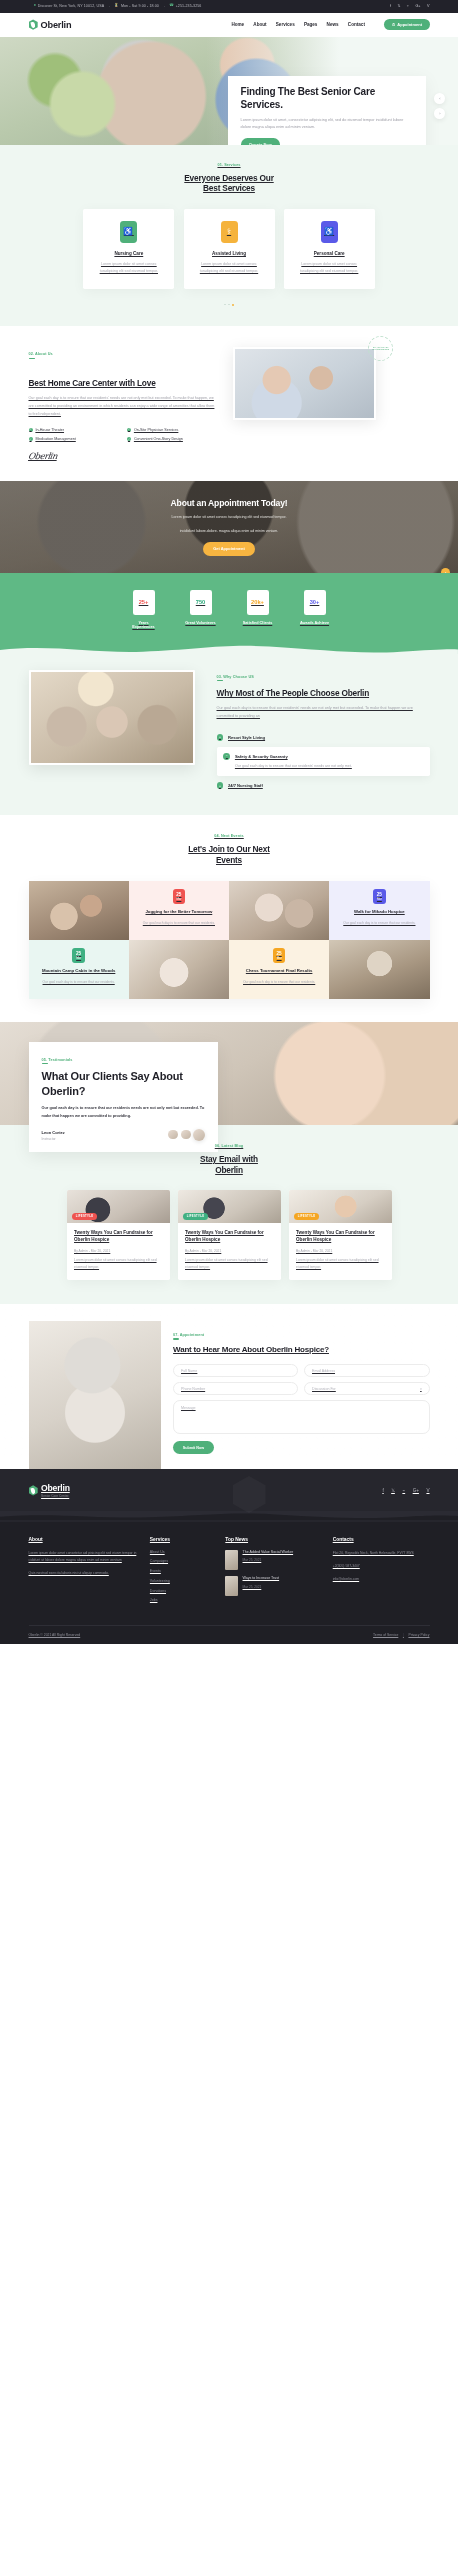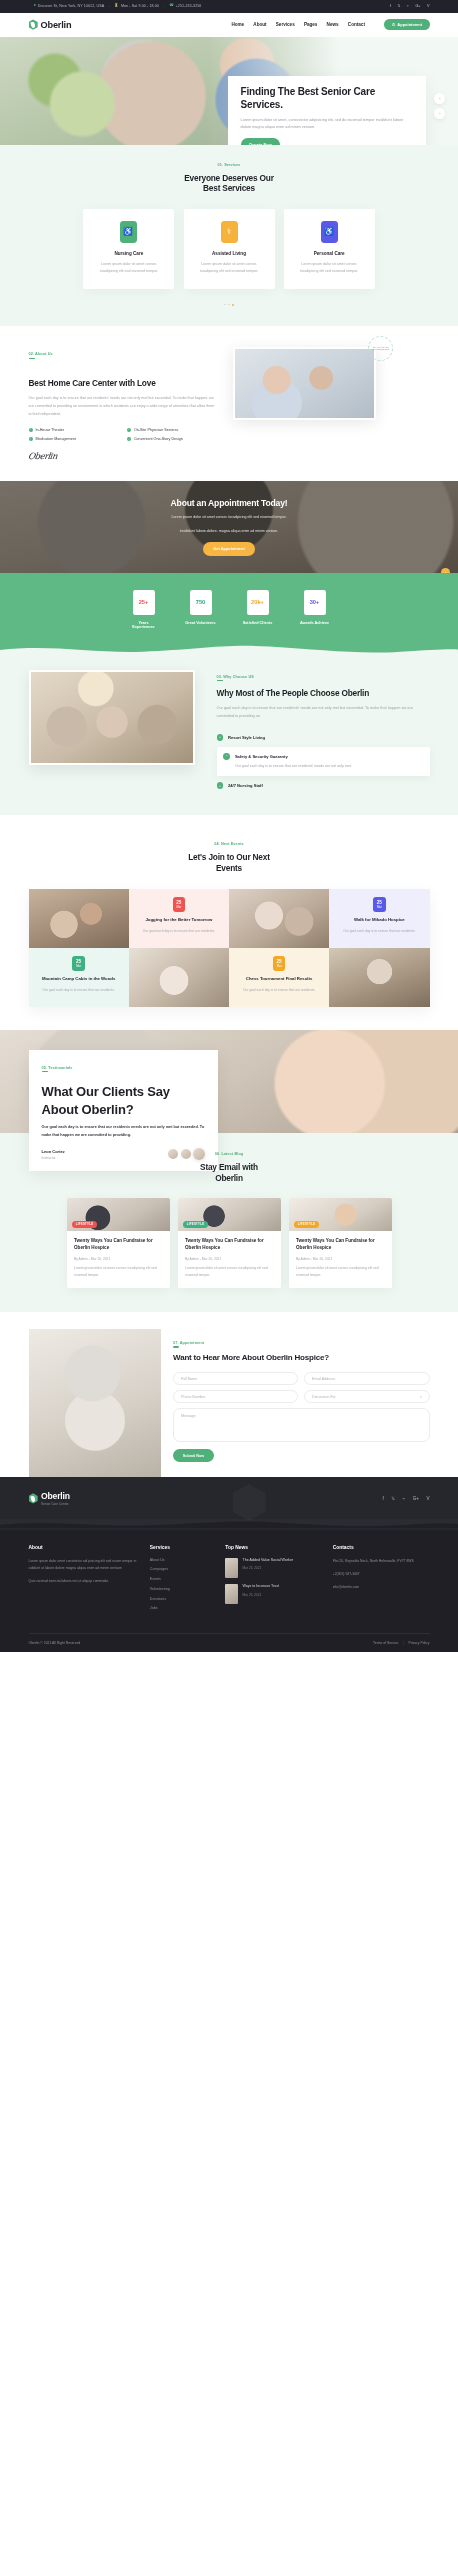--- a/index.html
+++ b/index.html
@@ -4,21 +4,21 @@
 <style>
   * { margin:0; padding:0; box-sizing:border-box; }
   html,body { width:458px; }
   body {
     font-family:"Liberation Sans", sans-serif;
     background:#ffffff;
     color:#2a2a32;
     -webkit-font-smoothing:antialiased;
   }
   .wrap { width:458px; margin:0 auto; position:relative; overflow:hidden; }
-  .container { width:401px; margin:0 auto; position:relative; }
+  .container { width:401px; margin:0 auto; position:relative;text-decoration:underline; }
 
   
   .topbar {
     background:#22222a; height:12.6px; display:flex; align-items:center;
     font-size:3.6px; color:#b8b8bf; letter-spacing:0.1px;
   }
   .topbar .inner { width:401px; margin:0 auto; display:flex; align-items:center; }
   .tb-left { display:flex; align-items:center; gap:0; }
   .tb-item { display:flex; align-items:center; gap:1.7px; padding:0 5.2px; position:relative; }
   .tb-item + .tb-item:before{ content:""; position:absolute; left:0; top:1.7px; bottom:1.7px; width:0.6px; background:#3a3a43;}
@@ -168,21 +168,21 @@
   .why-right .muted { margin-top:6.3px; }
   .acc { margin-top:9.2px; }
   .acc-item { display:flex; align-items:center; gap:4.6px; padding:4px 0; }
   .acc-icon { width:6.9px; height:6.9px; border-radius:50%; background:#4fb07a; color:#fff; font-size:3.4px;
     display:flex; align-items:center; justify-content:center; flex:0 0 auto;}
   .acc-title { font-size:4.1px; font-weight:bold; color:#1f1f27; }
   .acc-open { background:#fff; border-radius:1.7px; padding:5.7px 6.9px; box-shadow:0 2.3px 9.2px rgba(0,0,0,.05); margin:2.3px 0; }
   .acc-open .acc-body { font-size:3.6px; color:#a3a3ac; line-height:2.0; margin-top:3.4px; margin-left:11.5px; }
 
   
-  .events { background:#fff; padding:19.5px 0 23px;margin-top:8px; }
+  .events { background:#fff; padding:19.5px 0 23px; }
   .ev-grid { display:grid; grid-template-columns:1fr 1fr 1fr 1fr; margin-top:15px;
     box-shadow:0 4.6px 15px rgba(0,0,0,.06); }
   .ev-cell { height:59px; position:relative; }
   .ev-photo.p1{ background:radial-gradient(circle at 35% 60%,#d9c2ab 0 18%,transparent 19%),
     radial-gradient(circle at 62% 42%,#c8a68c 0 15%,transparent 16%),
     linear-gradient(160deg,#c7b49e 0%,#9e8874 60%,#7d6a58 100%);}
   .ev-photo.p2{ background:radial-gradient(circle at 40% 45%,#e9dbd0 0 20%,transparent 21%),
     radial-gradient(circle at 70% 55%,#c9b6a5 0 18%,transparent 19%),
     linear-gradient(150deg,#ddd2c6 0%,#b9a795 60%,#8e7d6b 100%);}
   .ev-photo.p3{ background:radial-gradient(circle at 45% 55%,#efe5dc 0 22%,transparent 23%),
@@ -201,21 +201,21 @@
   .testi { position:relative; padding:0; background:#fff; }
   .testi-photo { height:103px; position:relative;
     background:
       radial-gradient(circle at 72% 52%,#f0d8c4 0 16%,transparent 17%),
       radial-gradient(circle at 88% 45%,#e4cdb6 0 18%,transparent 19%),
       radial-gradient(circle at 22% 60%,#d6cfc6 0 20%,transparent 21%),
       linear-gradient(150deg,#e4ddd4 0%,#cfc5b8 50%,#a99d8e 100%);
   }
   .testi-card { position:absolute; left:29px; top:20.6px; width:189px; background:#fff; padding:10.3px 12.6px 11.5px;
     box-shadow:0 4.6px 17px rgba(0,0,0,.08); }
-  .testi-card h2 { font-size:13px; line-height:1.32; font-weight:bold; letter-spacing:-0.2px; margin-top:11px; color:#1f1f27;}
+  .testi-card h2 { font-size:11px; line-height:1.32; font-weight:bold; letter-spacing:-0.2px; margin-top:5px; color:#1f1f27;}
   .testi-quote { font-size:3.8px; font-weight:bold; color:#33333c; line-height:2.1; margin-top:6.3px; }
   .testi-foot { display:flex; align-items:flex-end; margin-top:8px; }
   .testi-name { font-size:4px; font-weight:bold; color:#1f1f27; }
   .testi-role { font-size:3.4px; color:#a8a8b0; margin-top:1.7px; }
   .avatars { margin-left:auto; display:flex; align-items:center; gap:2.9px; }
   .av { width:9.7px; height:9.7px; border-radius:50%; background:linear-gradient(140deg,#e8dcd2,#c3b4a4); }
   .av.big { width:12px; height:12px; box-shadow:0 1.1px 4.6px rgba(0,0,0,.12); }
 
   
   .blog { background:#eff7f2; padding:19.5px 0 24px; }

